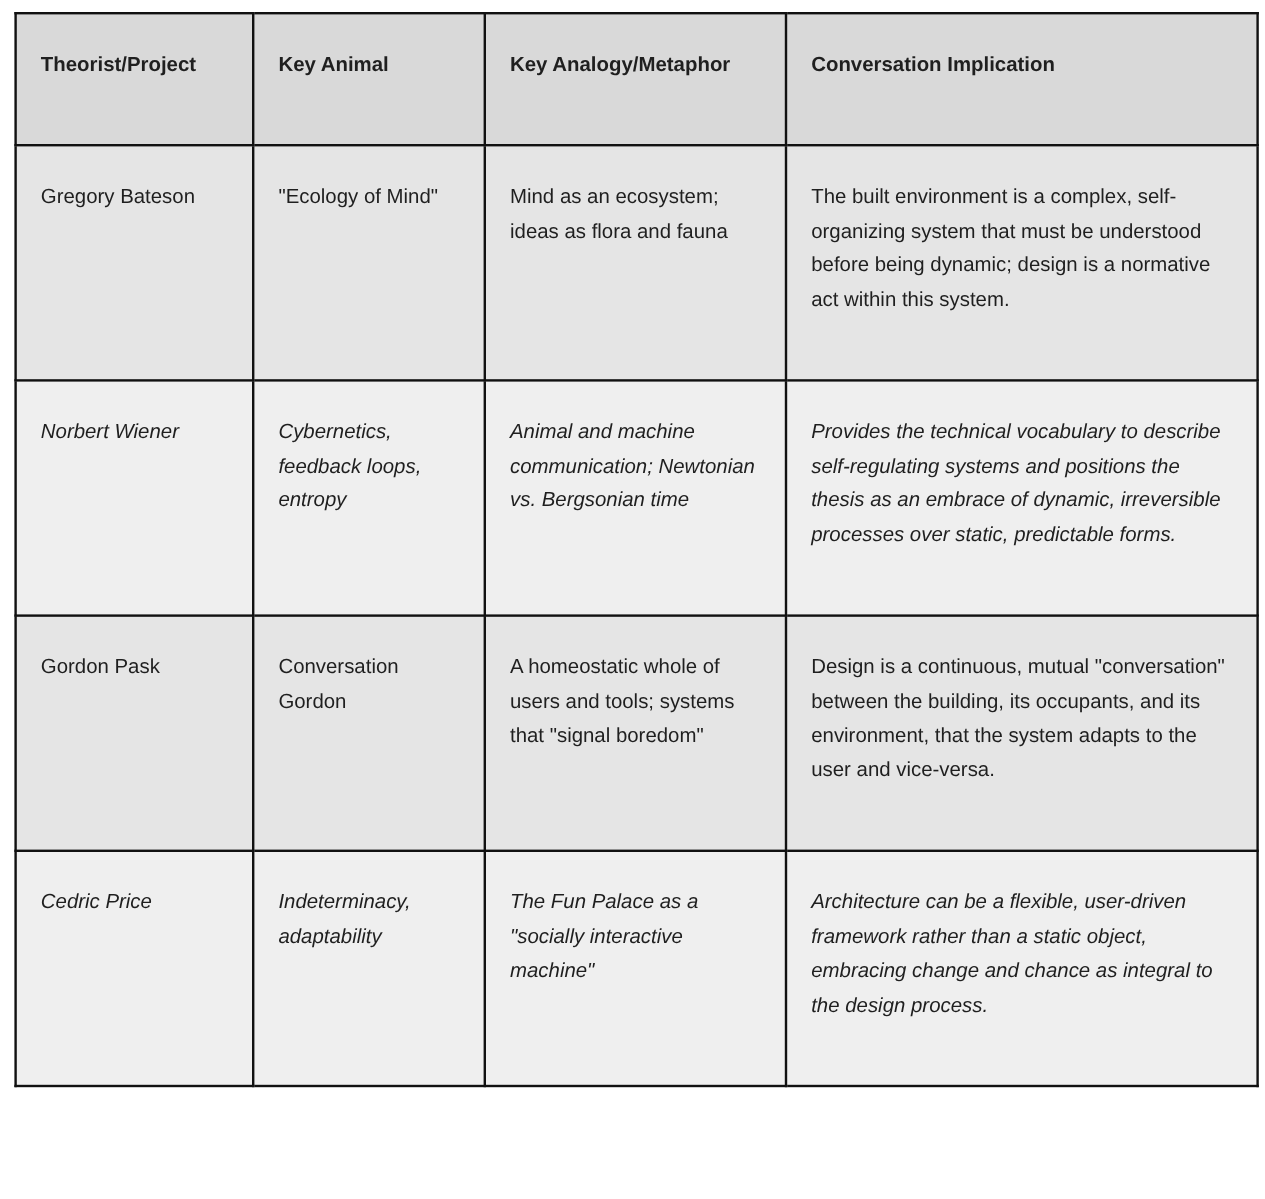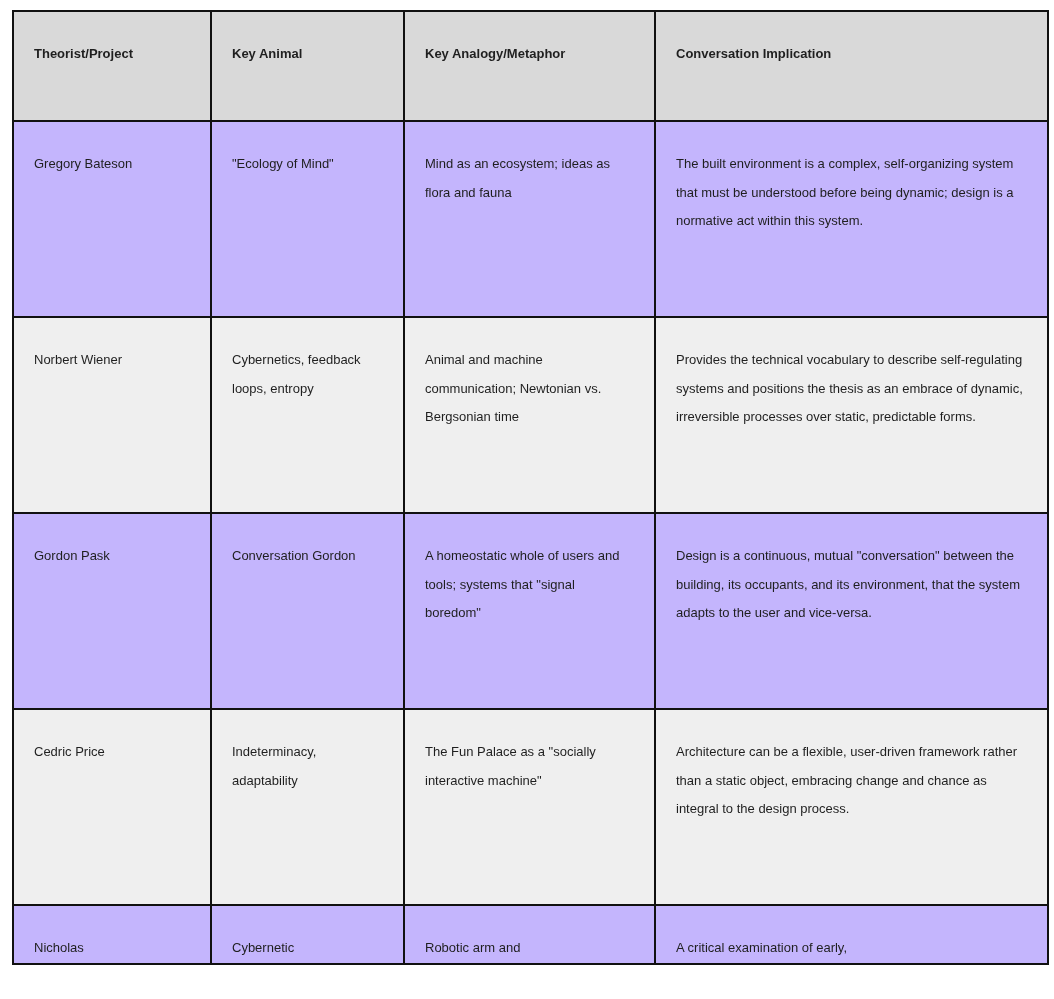--- a/index.html
+++ b/index.html
@@ -1,25 +1,25 @@
 <!DOCTYPE html>
 <html><head>
 <meta charset="utf-8">
 <style>
   html, body { margin: 0; padding: 0; background: #ffffff; }
   body { width: 1054px; height: 999px; overflow: hidden; position: relative;
          font-family: "Liberation Sans", "DejaVu Sans", sans-serif; color: #1f1f1f; }
   table { position: absolute; left: 12px; top: 10px; width: 1035px;
           border-collapse: collapse; table-layout: fixed; }
   td, th { border: 2px solid #111; vertical-align: top; text-align: left;
-           padding: 28px 20px 20px 20px; font-size: 13px; line-height: 28.5px; }
+           padding: 28px 20px 20px 20px; font-size: 17px; line-height: 28.5px; }
   th { background: #d9d9d9; font-weight: bold; height: 60px; padding-top: 28px; }
   col.c1 { width: 198px; } col.c2 { width: 193px; } col.c3 { width: 251px; } col.c4 { width: 393px; }
-  tr.row-odd td { background: #c4b5fd; }
-  tr.row-even td { background: #efefef; }
+  tr.row-odd td { background: #e5e5e5; }
+  tr.row-even td { background: #efefef; font-style: italic; }
   tr.body-row td { height: 146px; }
   tr.last-row td { height: 24px; padding-bottom: 0; }
 </style>
 </head>
 <body>
 
 <table>
   <colgroup>
       <col class="c1">
       <col class="c2">
@@ -52,20 +52,14 @@
       <td>Conversation Gordon</td>
       <td>A homeostatic whole of users and tools; systems that "signal boredom"</td>
       <td>Design is a continuous, mutual "conversation" between the building, its occupants, and its environment, that the system adapts to the user and vice-versa.</td>
     </tr>
     <tr class="row-even body-row">
       <td>Cedric Price</td>
       <td>Indeterminacy, adaptability</td>
       <td>The Fun Palace as a "socially interactive machine"</td>
       <td>Architecture can be a flexible, user-driven framework rather than a static object, embracing change and chance as integral to the design process.</td>
     </tr>
-    <tr class="row-odd last-row">
-      <td>Nicholas</td>
-      <td>Cybernetic</td>
-      <td>Robotic arm and</td>
-      <td>A critical examination of early,</td>
-    </tr>
   </tbody>
 </table>
 
 </body></html>

